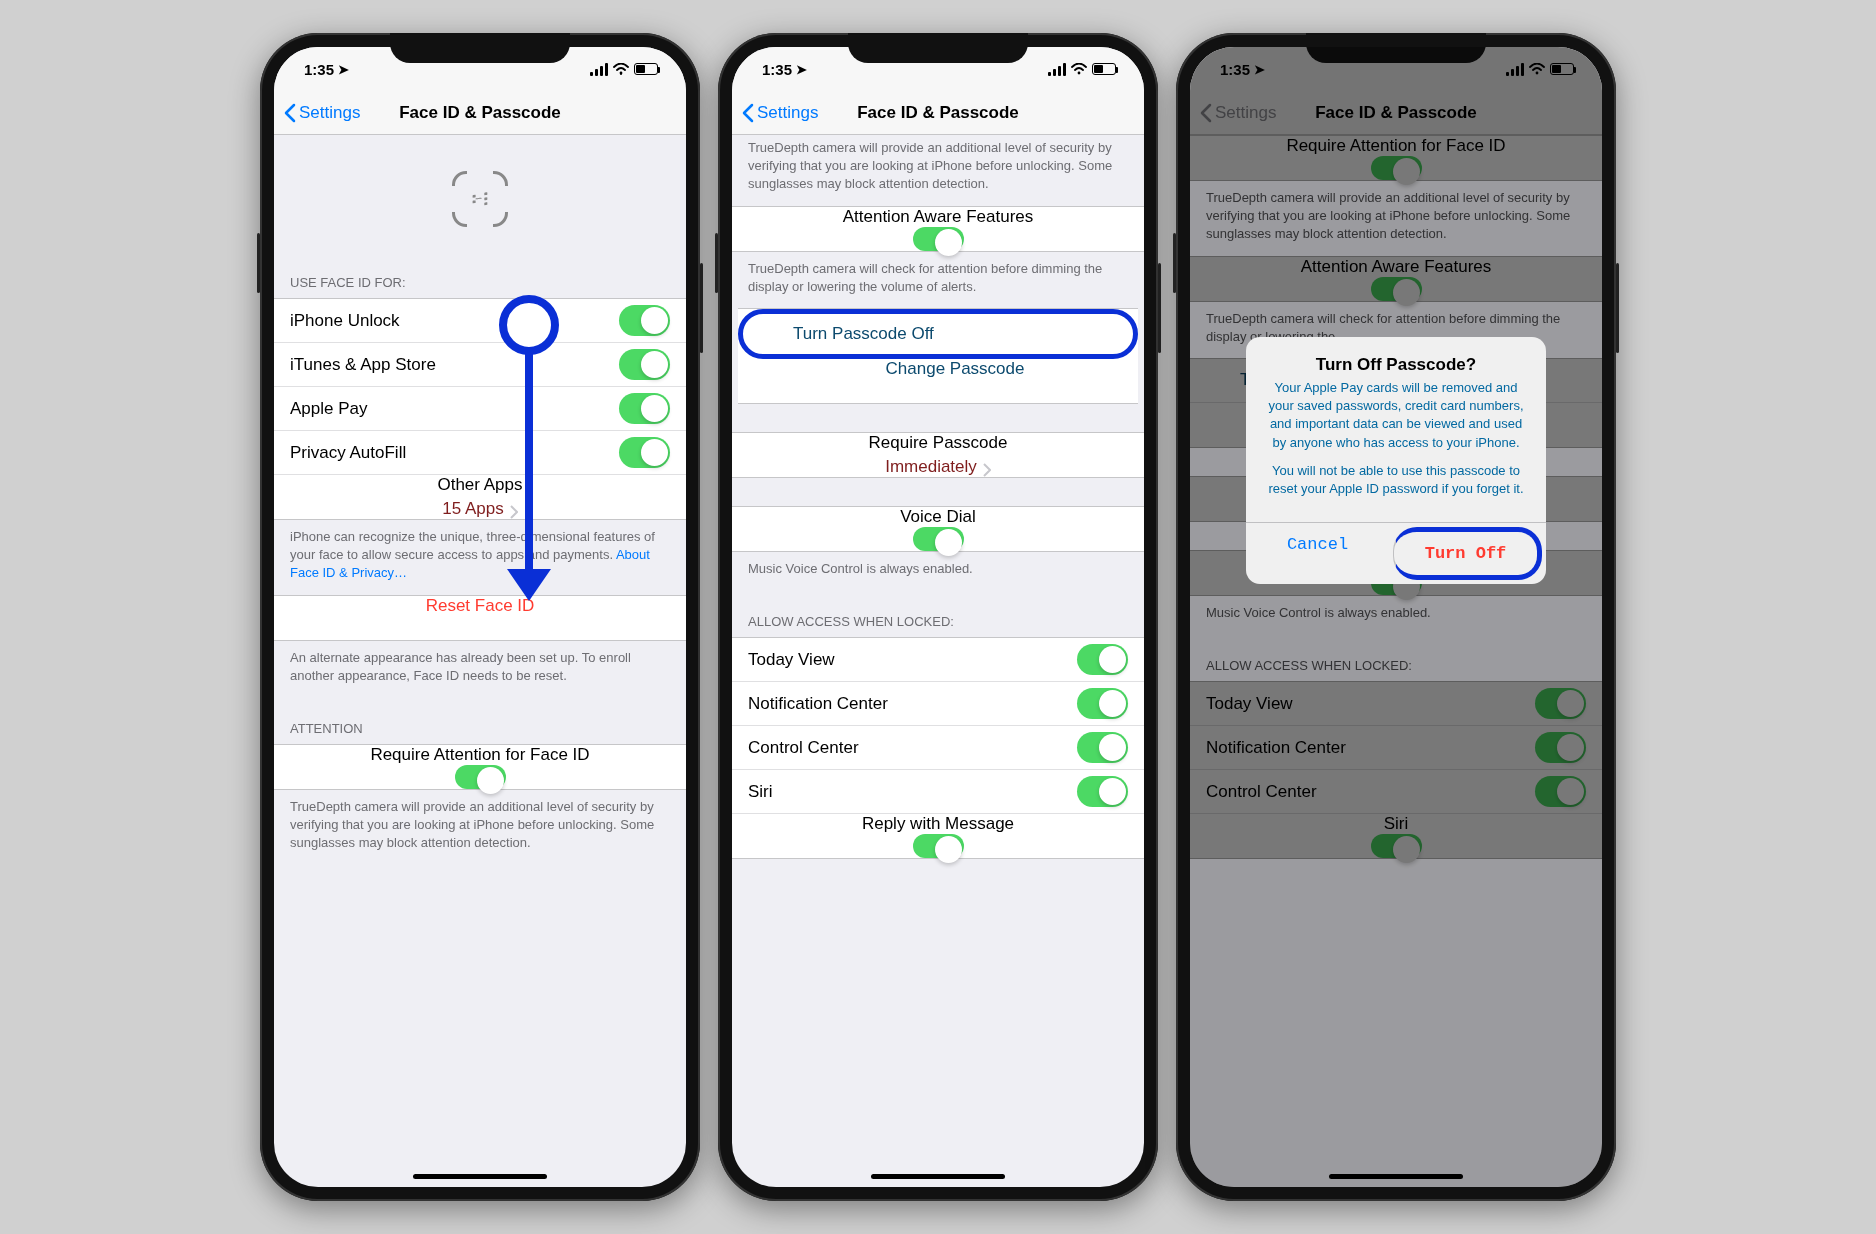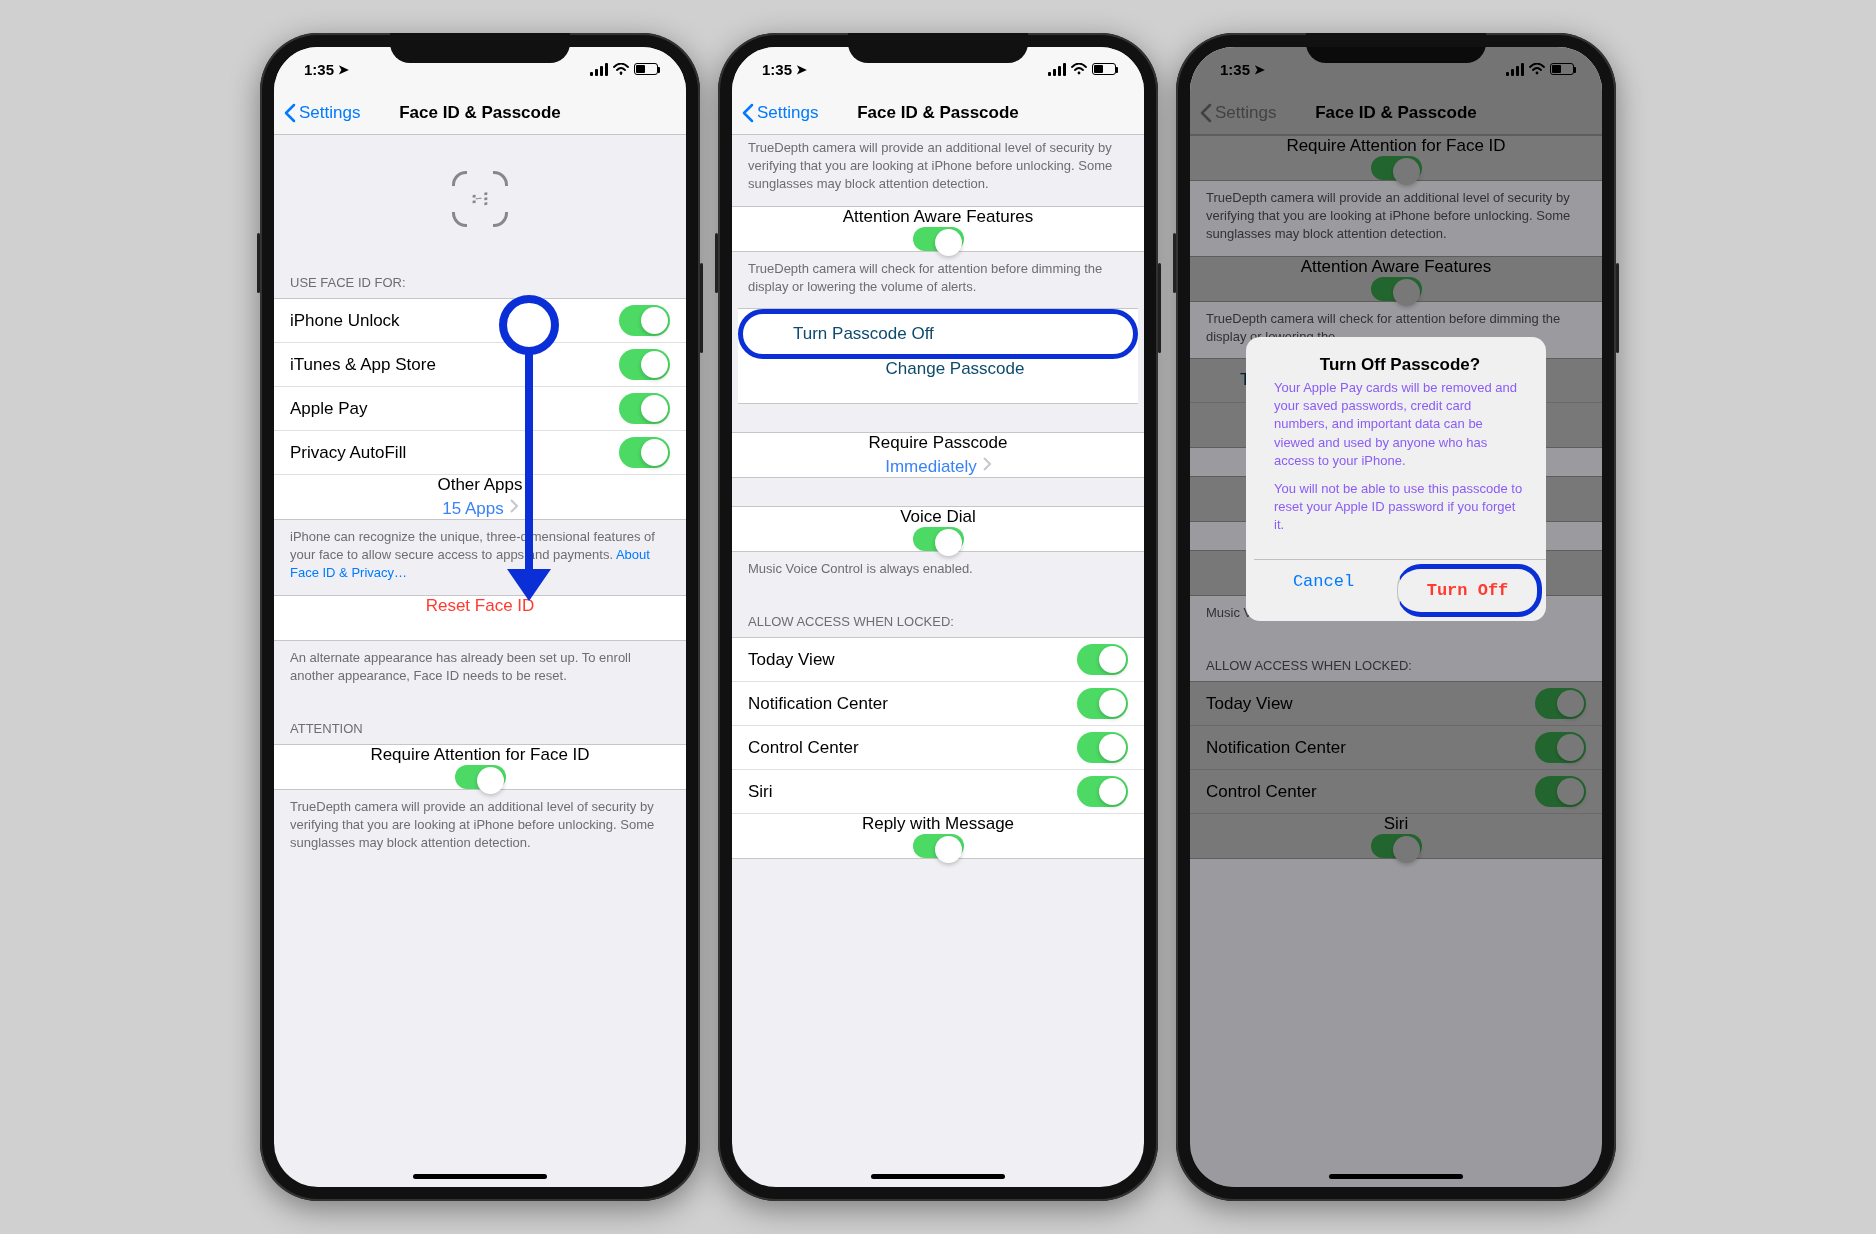--- a/index.html
+++ b/index.html
@@ -25,35 +25,35 @@
 .content { height: calc(100% - 88px); overflow-y: hidden; position: relative; }
 .group-header { font-size: 13px; color: #6d6d72; padding: 24px 16px 8px; text-transform: uppercase; }
 .footer-text { font-size: 13px; color: #6d6d72; padding: 8px 16px 12px; line-height: 1.4; }
 .footer-text .link { color: #007aff; }
 .cell-group { background: #fff; border-top: 0.5px solid #c6c6c8; border-bottom: 0.5px solid #c6c6c8; }
 .cell { display: flex; align-items: center; justify-content: space-between; padding: 0 16px; height: 44px; border-bottom: 0.5px solid #e0e0e2; font-size: 17px; position: relative; }
 .cell:last-child { border-bottom: none; flex-direction: column; }
 .cell-label { color: #000; }
 .cell-action { color: #0c4a6e; margin-left: 34px; }
 .cell-destructive { color: #ff3b30; }
-.cell-detail { color: #3b82f6; font-size: 17px; display:flex; align-items:flex-start; gap:6px; }
+.cell-detail { color: #7f1d1d; font-size: 17px; display:flex; align-items:flex-end; gap:6px; }
 .cell-detail svg { stroke: #c7c7cc; }
 .switch { width: 51px; height: 31px; background: #4cd964; border-radius: 16px; position: relative; }
 .switch::after { content:""; position:absolute; width:27px; height:27px; background:#fff; border-radius:50%; top:2px; right:2px; box-shadow:0 2px 4px rgba(0,0,0,0.2); }
 .faceid-hero { display:flex; justify-content:center; align-items:center; padding: 36px 0 24px; }
 .faceid-icon { width:56px; height:56px; border:3px solid #888; border-radius:14px; position:relative; display:flex; align-items:center; justify-content:center; }
 .faceid-icon::before { content:""; position:absolute; left:-4px; right:-4px; top:12px; bottom:12px; background:#efeff4; }
 .faceid-icon::after { content:""; position:absolute; top:-4px; bottom:-4px; left:12px; right:12px; background:#efeff4; }
 .face { position:relative; z-index:2; font-size: 22px; color:#888; font-weight:300; line-height:1; }
 .home-indicator { position: absolute; bottom: 8px; left: 50%; transform: translateX(-50%); width: 134px; height: 5px; background: #000; border-radius: 3px; z-index: 200; }
 .highlight-ring { border: 5px solid #0a2fd6; border-radius: 28px; }
 .dim-overlay { position:absolute; inset:0; background: rgba(0,0,0,0.35); z-index:150; }
-.alert { position:absolute; top: 290px; left: 50%; transform: translateX(-50%); width: 300px; background: #f0f0f0; border-radius: 14px; z-index: 200; overflow:hidden;padding-left:8px; }
+.alert { position:absolute; top: 290px; left: 50%; transform: translateX(-50%); width: 300px; background: #f0f0f0; border-radius: 14px; z-index: 200; overflow:hidden; }
 .alert-title { font-size: 17px; font-weight: 600; text-align: center; padding: 18px 18px 4px; }
-.alert-msg { font-size: 13px; padding: 0 20px 14px; line-height: 1.4; color: #8b5cf6; }
+.alert-msg { font-size: 13px; text-align: center; padding: 0 20px 14px; line-height: 1.4; color: #0369a1; }
 .alert-msg p { margin-bottom: 10px; }
 .alert-buttons { display: flex; border-top: 0.5px solid #c0c0c2; }
 .alert-btn { flex: 1; text-align: center; padding: 12px 0; font-size: 17px; color: #007aff; font-family: Liberation Mono, monospace; }
 .alert-btn + .alert-btn { border-left: 0.5px solid #c0c0c2; }
 .alert-btn.destructive { color: #ff3b30; font-weight: 600; }
 .arrow-overlay { position: absolute; z-index: 300; pointer-events: none; }
 .arrow-circle { width: 60px; height: 60px; border: 8px solid #0a2fd6; border-radius: 50%; background: #fff; }
 .arrow-shaft { width: 8px; height: 220px; background: #0a2fd6; margin: 0 auto; margin-top: -4px; }
 .arrow-head { width: 0; height: 0; border-left: 22px solid transparent; border-right: 22px solid transparent; border-top: 32px solid #0a2fd6; margin: 0 auto; margin-top:-2px; }
 .phone.dimmed .statusbar, .phone.dimmed .navbar, .phone.dimmed .content { filter: brightness(0.72); }

